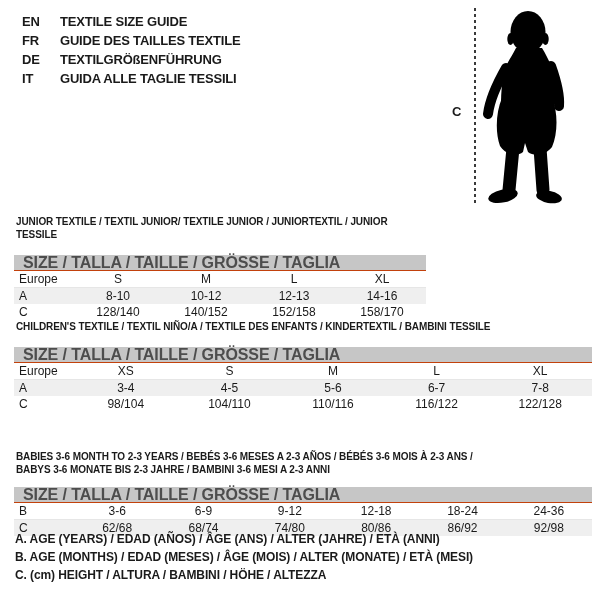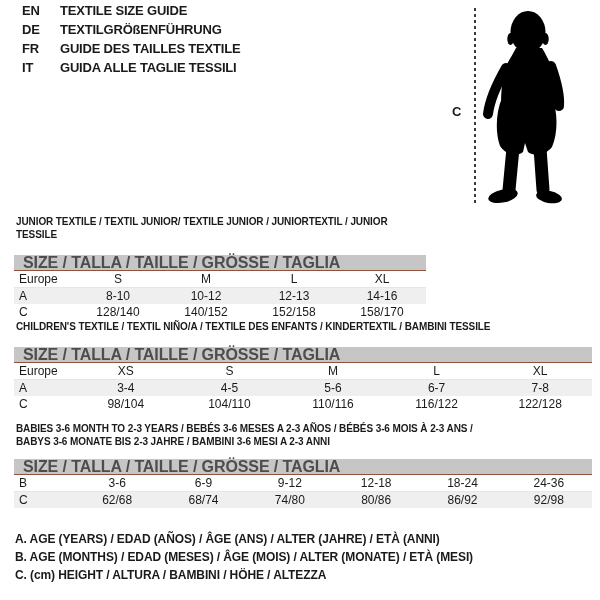--- a/index.html
+++ b/index.html
@@ -1,35 +1,35 @@
 <!DOCTYPE html>
 <html style="--text: #1a1a1a; --size-bar-bg: #c6c6c6; --size-bar-text: #4d4d4d; --stripe-bg: #efefef; --silhouette: #000000;"><head>
 <meta charset="utf-8">
 <style>
   html,body{margin:0;padding:0;background:#fff;}
   .page{
     position:relative;width:600px;height:600px;background:#fff;overflow:hidden;
     font-family:"Liberation Sans","DejaVu Sans",sans-serif;color:var(--text,#1a1a1a);
   }
   
-  .lang-block{position:absolute;left:22px;top:1px;}
+  .lang-block{position:absolute;left:22px;top:12px;}
   .lang-row{display:flex;line-height:19px;font-size:13px;font-weight:700;letter-spacing:-0.2px;}
   .lang-code{width:38px;flex:0 0 38px;}
   
   .measure-line{
     position:absolute;left:474px;top:8px;width:2px;height:198px;
     background:repeating-linear-gradient(to bottom,#3a3a3a 0 3px,transparent 3px 6px);
   }
   .measure-label{position:absolute;left:452px;top:104px;font-size:13px;font-weight:700;}
   .baby-svg{position:absolute;left:482px;top:6px;width:85px;height:200px;}
   
   .section{position:absolute;left:14px;}
   .sec-junior{top:215px;width:412px;}
   .sec-children{top:320px;width:578px;}
-  .sec-babies{top:422px;width:578px;}
+  .sec-babies{top:450px;width:578px;}
   .sec-title{font-size:10px;font-weight:700;line-height:13px;letter-spacing:-0.1px;padding-left:2px;}
   .title-gap{height:14px;}
   .sec-babies .title-gap{height:11px;}
   .size-bar{
     height:15px;line-height:15px;background:var(--size-bar-bg,#c6c6c6);
     color:var(--size-bar-text,#4d4d4d);font-size:16px;font-weight:700;
     padding-left:9px;letter-spacing:-0.1px;border-bottom:1px solid #c2410c;
   }
   .trow{display:flex;height:16px;line-height:16px;font-size:12px;}
   .tbody .trow:nth-child(even){background:var(--stripe-bg,#efefef);}
@@ -44,26 +44,26 @@
 <body>
 
 <div class="page">
 
   <div class="lang-block">
     <div class="lang-row">
       <span class="lang-code">EN</span>
       <span>TEXTILE SIZE GUIDE</span>
     </div>
     <div class="lang-row">
+      <span class="lang-code">FR</span>
+      <span>GUIDE DES TAILLES TEXTILE</span>
+    </div>
+    <div class="lang-row">
       <span class="lang-code">DE</span>
       <span>TEXTILGRÖßENFÜHRUNG</span>
-    </div>
-    <div class="lang-row">
-      <span class="lang-code">FR</span>
-      <span>GUIDE DES TAILLES TEXTILE</span>
     </div>
     <div class="lang-row">
       <span class="lang-code">IT</span>
       <span>GUIDA ALLE TAGLIE TESSILI</span>
     </div>
   </div>
 
   <div class="measure-line"></div>
   <div class="measure-label">C</div>
   <svg class="baby-svg" viewBox="0 0 85 200" xmlns="http://www.w3.org/2000/svg" aria-hidden="true">

